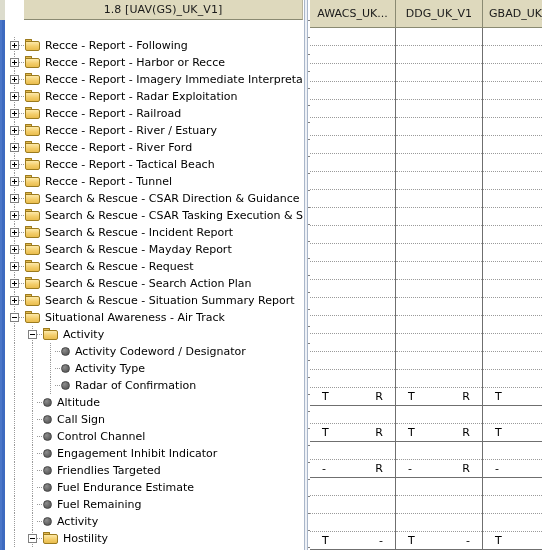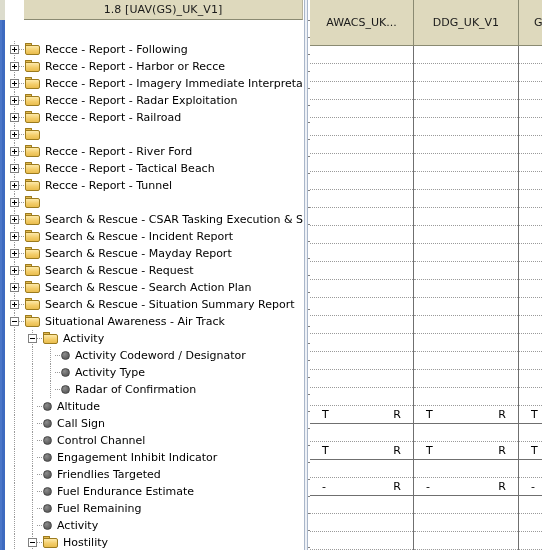--- a/index.html
+++ b/index.html
@@ -59,22 +59,21 @@
     border-right: 1px solid #b8b49c;
     font-size: 11px;
     color: #1a1a1a;
     letter-spacing: 0.1px;
     white-space: nowrap;
     overflow: hidden;
     margin-left: 19px;
   }
   .tree-body {
     position: relative;
-    padding-top: 5px;
-    margin-top: 16px;
+    padding-top: 17px;
   }
   .tree-row {
     position: relative;
     height: 17px;
     line-height: 17px;
     white-space: nowrap;
     display: flex;
     align-items: center;
   }
   .tree-row .label {
@@ -202,21 +201,21 @@
   }
   table.grid th {
     height: 19px;
     background: #ded9bd;
     border-right: 1px solid #8a8a72;
     border-bottom: 1px solid #8a8a72;
     font-weight: normal;
     font-size: 11px;
     color: #1a1a1a;
     text-align: center;
-    padding: 13px;
+    padding: 4px;
     overflow: hidden;
     white-space: nowrap;
   }
   table.grid td {
     height: 17px;
     padding: 0;
     border-right: 1px solid #6f6f6f;
     border-bottom: 1px dotted #9a9a9a;
     vertical-align: middle;
     overflow: hidden;
@@ -306,20 +305,21 @@
         </div>
         <div class="tree-row">
           <div class="guide" style="left: 9px;"></div>
           <div style="flex: 0 0 auto; height: 1px; width: 5px;"></div>
           <div class="twisty plus"></div>
           <div class="connector"></div>
           <div class="folder">
             <div class="tab"></div>
             <div class="body"></div>
           </div>
+          <span class="label">Recce - Report - River / Estuary</span>
         </div>
         <div class="tree-row">
           <div class="guide" style="left: 9px;"></div>
           <div style="flex: 0 0 auto; height: 1px; width: 5px;"></div>
           <div class="twisty plus"></div>
           <div class="connector"></div>
           <div class="folder">
             <div class="tab"></div>
             <div class="body"></div>
           </div>
@@ -349,20 +349,21 @@
         </div>
         <div class="tree-row">
           <div class="guide" style="left: 9px;"></div>
           <div style="flex: 0 0 auto; height: 1px; width: 5px;"></div>
           <div class="twisty plus"></div>
           <div class="connector"></div>
           <div class="folder">
             <div class="tab"></div>
             <div class="body"></div>
           </div>
+          <span class="label">Search &amp; Rescue - CSAR Direction &amp; Guidance</span>
         </div>
         <div class="tree-row">
           <div class="guide" style="left: 9px;"></div>
           <div style="flex: 0 0 auto; height: 1px; width: 5px;"></div>
           <div class="twisty plus"></div>
           <div class="connector"></div>
           <div class="folder">
             <div class="tab"></div>
             <div class="body"></div>
           </div>

